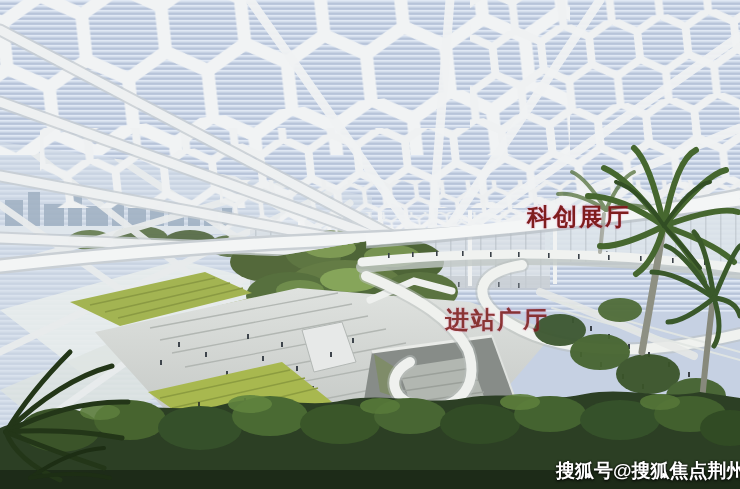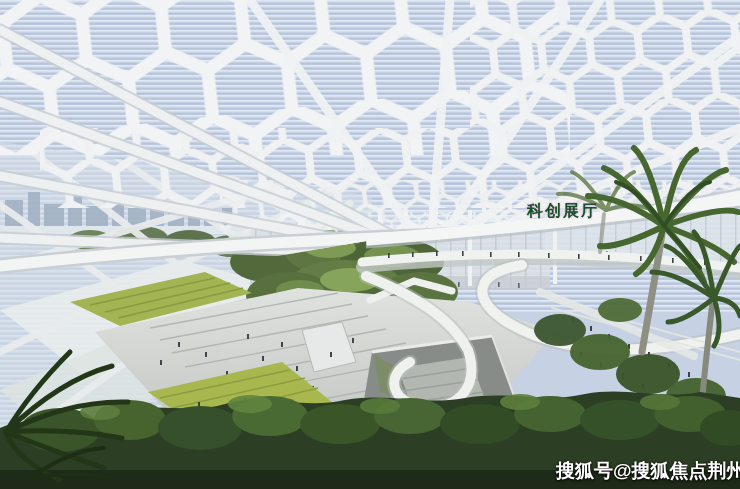--- a/index.html
+++ b/index.html
@@ -1,20 +1,20 @@
 <!DOCTYPE html>
 <html><head>
 <meta charset="utf-8">
 <style>
   html,body{margin:0;padding:0;background:#222;}
   .stage{position:relative;width:740px;height:489px;overflow:hidden;background:#c6d1e3;
          font-family:"Liberation Sans", sans-serif;}
   .stage svg{position:absolute;left:0;top:0;}
-  .label{position:absolute;font-weight:bold;font-size:16px;letter-spacing:2px;
-         color:#14532d;text-shadow:0 0 2px rgba(226,58,151,.45);white-space:nowrap;}
+  .label{position:absolute;font-weight:bold;font-size:24px;letter-spacing:2px;
+         color:#7f1d1d;text-shadow:0 0 2px rgba(226,58,151,.45);white-space:nowrap;}
   .label-exhibition{left:527px;top:201px;}
   .label-entry{left:445px;top:304px;filter:blur(.6px);opacity:.88;}
   .watermark{position:absolute;left:556px;top:458px;font-size:19px;font-weight:bold;color:#ffffff;
              text-shadow:0 1px 3px rgba(0,0,0,.95),0 0 2px rgba(0,0,0,.8);white-space:nowrap;}
 </style>
 </head>
 <body>
 
 <div class="stage">
 <svg width="740" height="489" viewBox="0 0 740 489">
@@ -377,14 +377,15 @@
     <path d="M6,432 Q66,428 122,438"></path>
         <path d="M6,432 Q56,452 104,468"></path>
     <path d="M6,432 Q30,392 70,352"></path>
         <path d="M6,432 Q16,460 60,480"></path>
     <path d="M30,478 Q70,450 104,448" stroke="#1d2e14" stroke-width="4"></path>
     <path d="M30,478 Q76,470 110,478" stroke="#1d2e14" stroke-width="4"></path>
   </g>
 </svg>
 
 <div class="label label-exhibition">科创展厅</div>
+<div class="label label-entry">进站广厅</div>
 <div class="watermark">搜狐号@搜狐焦点荆州站</div>
 </div>
 
 </body></html>

